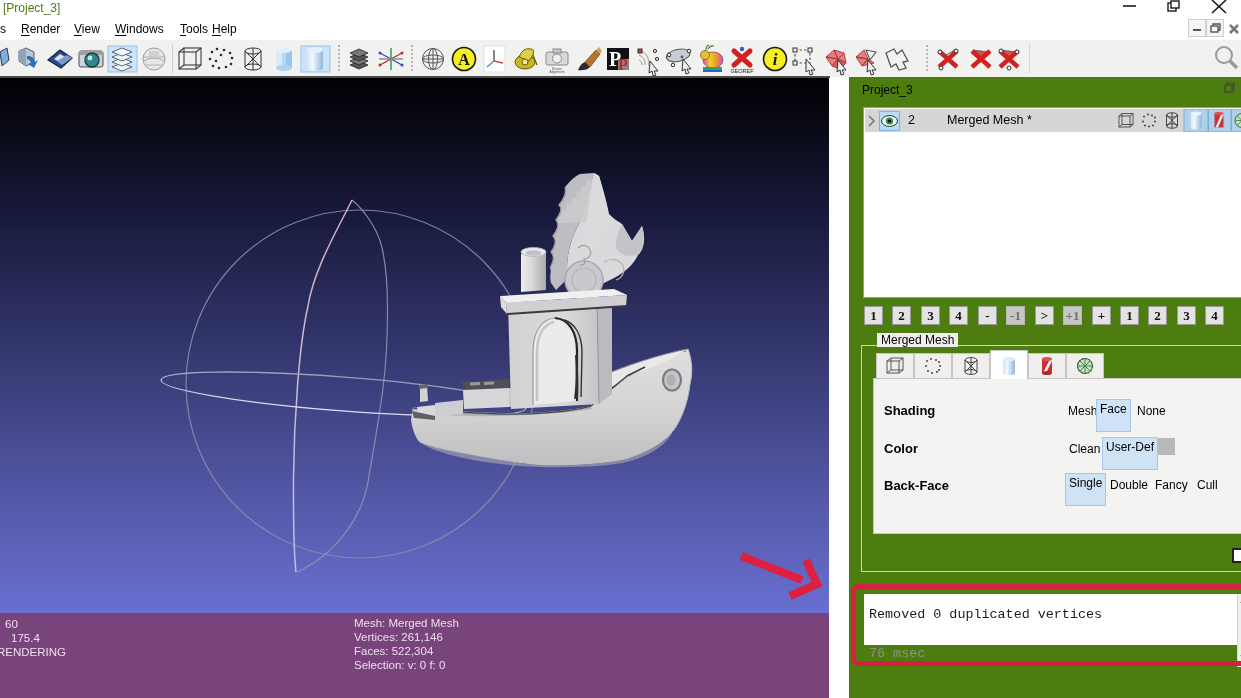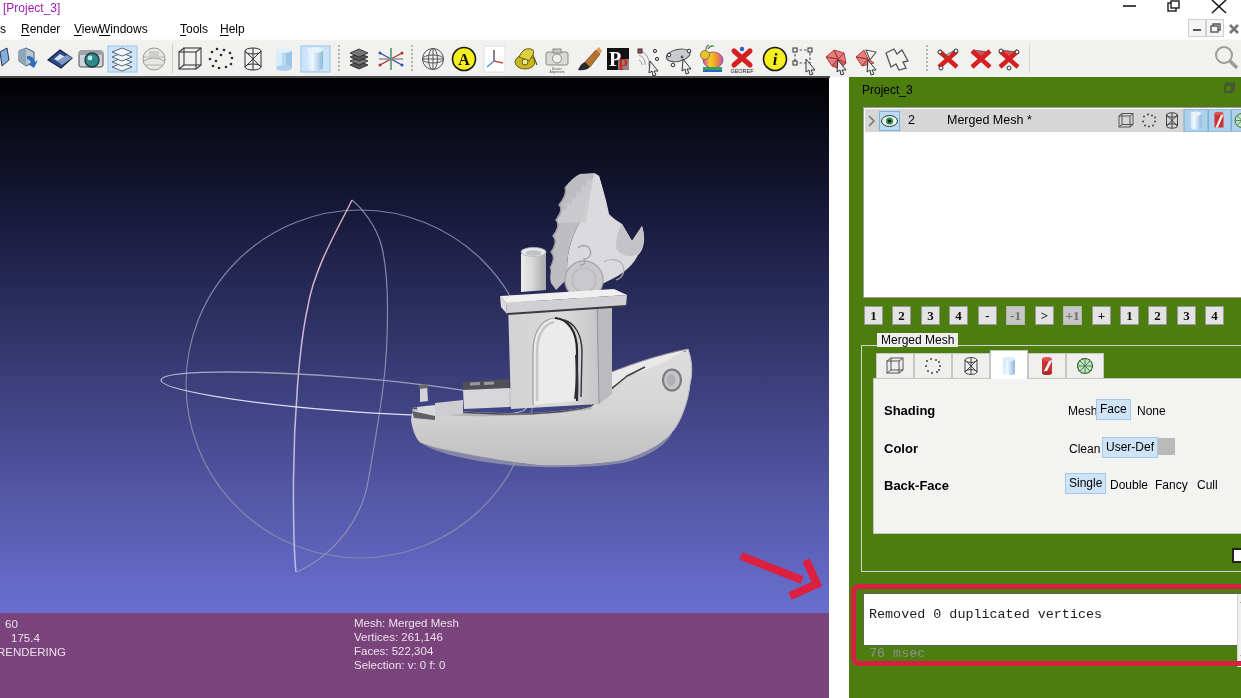--- a/index.html
+++ b/index.html
@@ -2,42 +2,42 @@
 <html><head>
 <meta charset="utf-8">
 <style>
 * { margin:0; padding:0; box-sizing:border-box; }
 html,body { width:1241px; height:698px; overflow:hidden; background:#fff;
   font-family:"Liberation Sans", sans-serif; }
 #app { position:absolute; left:0; top:0; width:1241px; height:698px; background:#fff; }
 .abs { position:absolute; }
 
 #titlebar { left:0; top:0; width:1241px; height:18px; background:#fff; }
-#title { left:3px; top:1px; font-size:12px; color:#a21caf; }
+#title { left:3px; top:1px; font-size:12px; color:#4d7c0f; }
 #menubar { left:0; top:18px; width:1241px; height:21px; background:#fff; }
 .menu { position:absolute; top:4px; font-size:12px; color:#000; }
 .menu u { text-decoration:underline; text-underline-offset:2px; }
 #toolbar { left:0; top:39px; width:1241px; height:38px; background:#f1f1ef; border-top:1px solid #fbfbfa; }
 #vline { left:0; top:76px; width:830px; height:2px; background:#4a4a4a; }
 
 #panel { left:849px; top:77px; width:412px; height:621px; background:#4d7c0f; }
 #ptitle { left:13px; top:6px; font-size:12px; color:#000; }
 #listbox { left:14px; top:30px; width:393px; height:191px; background:#fff; border:1px solid #9a9a99; }
 #layerrow { left:1px; top:1px; width:390px; height:23px; background:#d6d6d6; }
 #btnrow .nbtn { position:absolute; top:229px; width:19px; height:19px; background:#e3e3e3;
   border:1px solid #999; font:bold 13px "Liberation Serif", serif; text-align:center; line-height:17px; color:#111; }
 #btnrow .gray { background:#c6c6c6; border-color:#b5b5b5; color:#707070; }
 #groupbox { left:12px; top:268px; width:391px; height:227px; border:1px solid #d2d2d0; }
 #gblabel { left:28px; top:256px; font-size:12px; color:#000; background:#f0efee; padding:0 4px; }
 .tab { position:absolute; top:276px; width:38px; height:25px; background:#f0efee; border:1px solid #c6c6c5; border-bottom:none; }
 .tabsel { background:#fff; top:273px; height:29px; z-index:3; }
 #tabpage { left:24px; top:301px; width:370px; height:156px; background:#f3f3f2; border:1px solid #c6c6c5; border-top:1px solid #c6c6c5; }
 .blabel { position:absolute; left:35px; font:bold 13px "Liberation Sans", sans-serif; color:#000; }
 .opt { position:absolute; font-size:12px; color:#000; }
-.optsel { position:absolute; font-size:12px; color:#000; background:#cfe3f6; border:1px solid #a5c8e9; padding:2px 3px 3px 3px; }
+.optsel { position:absolute; font-size:12px; color:#000; background:#cfe3f6; border:1px solid #a5c8e9; padding:2px 3px 15px 3px; }
 #applyrow { left:0px; top:471px; width:398px; height:18px; font-size:12.5px; color:#000; text-align:right; }
 #chk { left:383px; top:471px; width:15px; height:15px; background:#fff; border:2px solid #222; }
 #logbox { left:14px; top:516px; width:389px; height:53px; background:#fff; border:1px solid #5f5f5f;
   font-family:"Liberation Mono", monospace; font-size:13.4px; }
 #redbox { left:2px; top:507px; width:408px; height:82px; border:5px solid #d52140; border-radius:8px; z-index:5; }
 #sbar { right:0px; top:0px; width:14px; height:73px; background:#efefef; border-left:1px solid #d5d5d5; }
 #cleanlog { left:14px; top:594px; width:388px; height:19px; background:#eeedec; border:1px solid #a9a9a8;
   font-size:13px; text-align:center; line-height:17px; color:#000; }
 </style>
 </head>
@@ -49,23 +49,23 @@
       <path d="M5 6 h13" stroke="#1a1a1a" stroke-width="1.6" fill="none"></path>
       <rect x="50" y="3" width="8" height="8" fill="none" stroke="#1a1a1a" stroke-width="1.4"></rect>
       <rect x="53" y="1" width="8" height="7" fill="#fff" stroke="#1a1a1a" stroke-width="1.4"></rect>
       <path d="M94 0 L108 13 M108 0 L94 13" stroke="#1a1a1a" stroke-width="1.6"></path>
     </svg>
   </div>
   <div id="menubar" class="abs">
     <span class="menu" style="left:0px">s</span>
     <span class="menu" style="left:21px"><u>R</u>ender</span>
     <span class="menu" style="left:74px"><u>V</u>iew</span>
-    <span class="menu" style="left:99px"><u>W</u>indows</span>
+    <span class="menu" style="left:115px"><u>W</u>indows</span>
     <span class="menu" style="left:180px"><u>T</u>ools</span>
-    <span class="menu" style="left:220px"><u>H</u>elp</span>
+    <span class="menu" style="left:212px"><u>H</u>elp</span>
     <svg class="abs" style="left:1188px;top:0" width="53" height="20" viewBox="0 0 53 20">
       <rect x="0.5" y="1.5" width="17" height="17" fill="#f5f5f5" stroke="#cfcfcf"></rect>
       <rect x="18.5" y="1.5" width="17" height="17" fill="#f5f5f5" stroke="#cfcfcf"></rect>
       <path d="M5 12 h8" stroke="#555" stroke-width="2"></path>
       <rect x="23" y="8" width="7" height="6" fill="none" stroke="#555" stroke-width="1.4"></rect>
       <path d="M25 8 v-2 h7 v6 h-2" fill="none" stroke="#555" stroke-width="1.4"></path>
       <path d="M42 7 l8 8 M50 7 l-8 8" stroke="#777" stroke-width="2.6"></path>
     </svg>
   </div>
   <div id="toolbar" class="abs">

